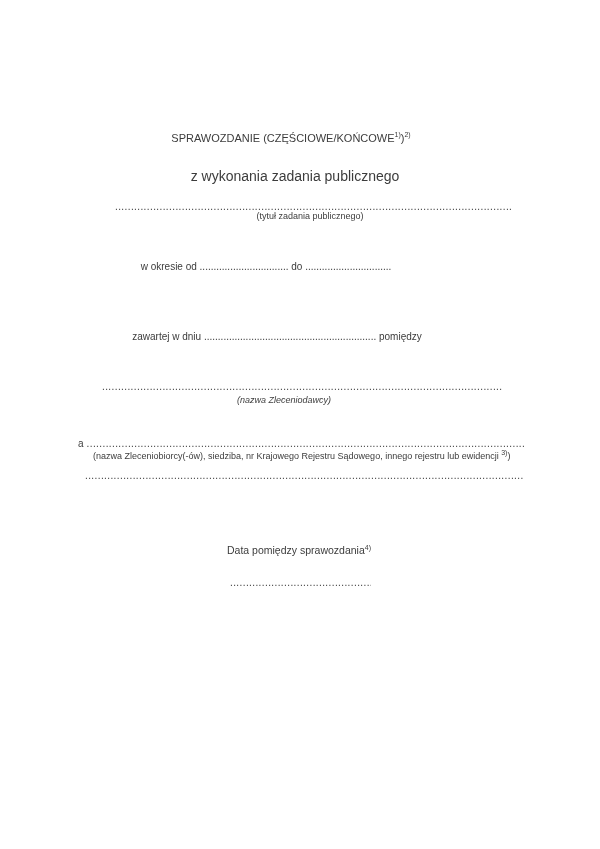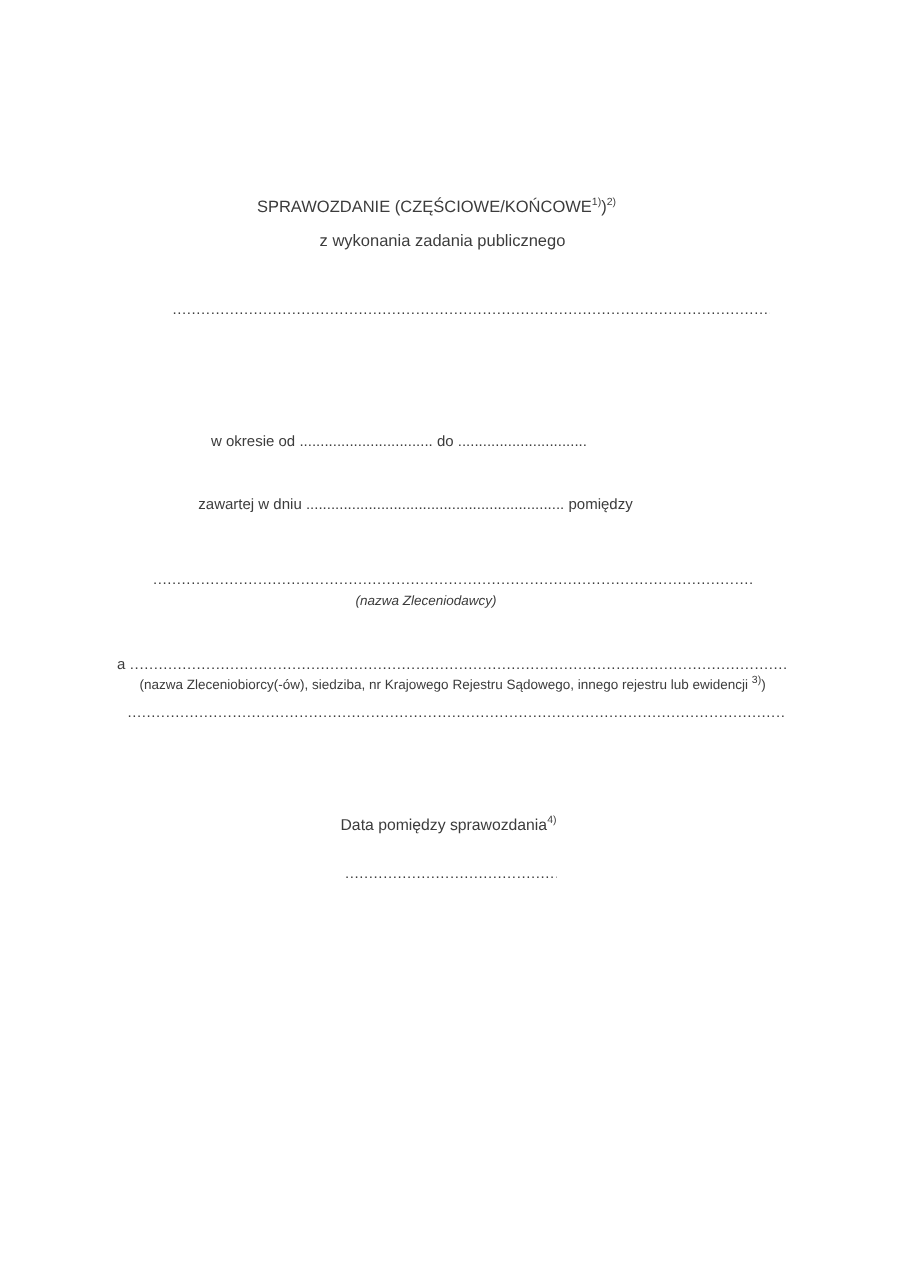--- a/index.html
+++ b/index.html
@@ -16,42 +16,42 @@
     color: #3c3c3c;
     overflow: hidden;
   }
   .line {
     position: absolute;
     white-space: nowrap;
     line-height: 1.15;
   }
   .centered { text-align: center; }
   .title-line   { top: 132px; left: 0;   width: 582px; font-size: 11px; }
-  .subtitle-line{ top: 155px; left: 0;   width: 590px; font-size: 11px; }
+  .subtitle-line{ top: 168px; left: 0;   width: 590px; font-size: 14px; }
 
   .dotfill-row {
     position: absolute;
     overflow: hidden;
     white-space: nowrap;
     font-size: 10px;
     line-height: 1.1;
     letter-spacing: 0.4px;
   }
   .dotline-title      { top: 201px; left: 115px; width: 398px; }
   .dotline-grantor    { top: 381px; left: 102px; width: 400px; }
   .dotline-contractor2{ top: 470px; left:  85px; width: 438px; }
   .dotline-submission { top: 577px; left: 230px; width: 141px; }
 
   .caption { font-size: 9px; color: #3c3c3c; }
   .caption-task       { top: 211px; left: 210px; width: 200px; text-align: center; }
   .caption-grantor    { top: 395px; left: 184px; width: 200px; text-align: center; font-style: italic; }
   .caption-contractor { top: 451px; left:  93px; width: 420px; text-align: left; }
 
   .body-row { font-size: 10px; }
-  .row-period   { top: 261px; left: 0; width: 532px; margin-top: 28px; }
+  .row-period   { top: 261px; left: 0; width: 532px; }
   .row-contract { top: 296px; left: 0; width: 532px; }
   .row-signed   { top: 331px; left: 10px; width: 534px; }
 
   .row-contractor {
     top: 438px; left: 78px; width: 447px;
     display: flex; align-items: baseline;
     overflow: hidden;
   }
   .row-contractor .prefix { flex: 0 0 auto; font-size: 10px; }
   .row-contractor .fill {
@@ -73,20 +73,21 @@
 <div class="page">
 
   <div class="line centered title-line">
     <span>SPRAWOZDANIE (CZĘŚCIOWE/KOŃCOWE</span><sup>1)</sup><span>)</span><sup>2)</sup>
   </div>
 
   <div class="line centered subtitle-line">z wykonania zadania publicznego</div>
 
   <div class="dotfill-row dotline-title">....................................................................................................................................................................................................................................</div>
 
+  <div class="line caption caption-task">(tytuł zadania publicznego)</div>
 
   <div class="line centered body-row row-period">w okresie od ................................ do ...............................</div>
 
 
   <div class="line centered body-row row-signed">zawartej w dniu .............................................................. pomiędzy</div>
 
   <div class="dotfill-row dotline-grantor">....................................................................................................................................................................................................................................</div>
 
   <div class="line caption caption-grantor">(nazwa Zleceniodawcy)</div>
 

